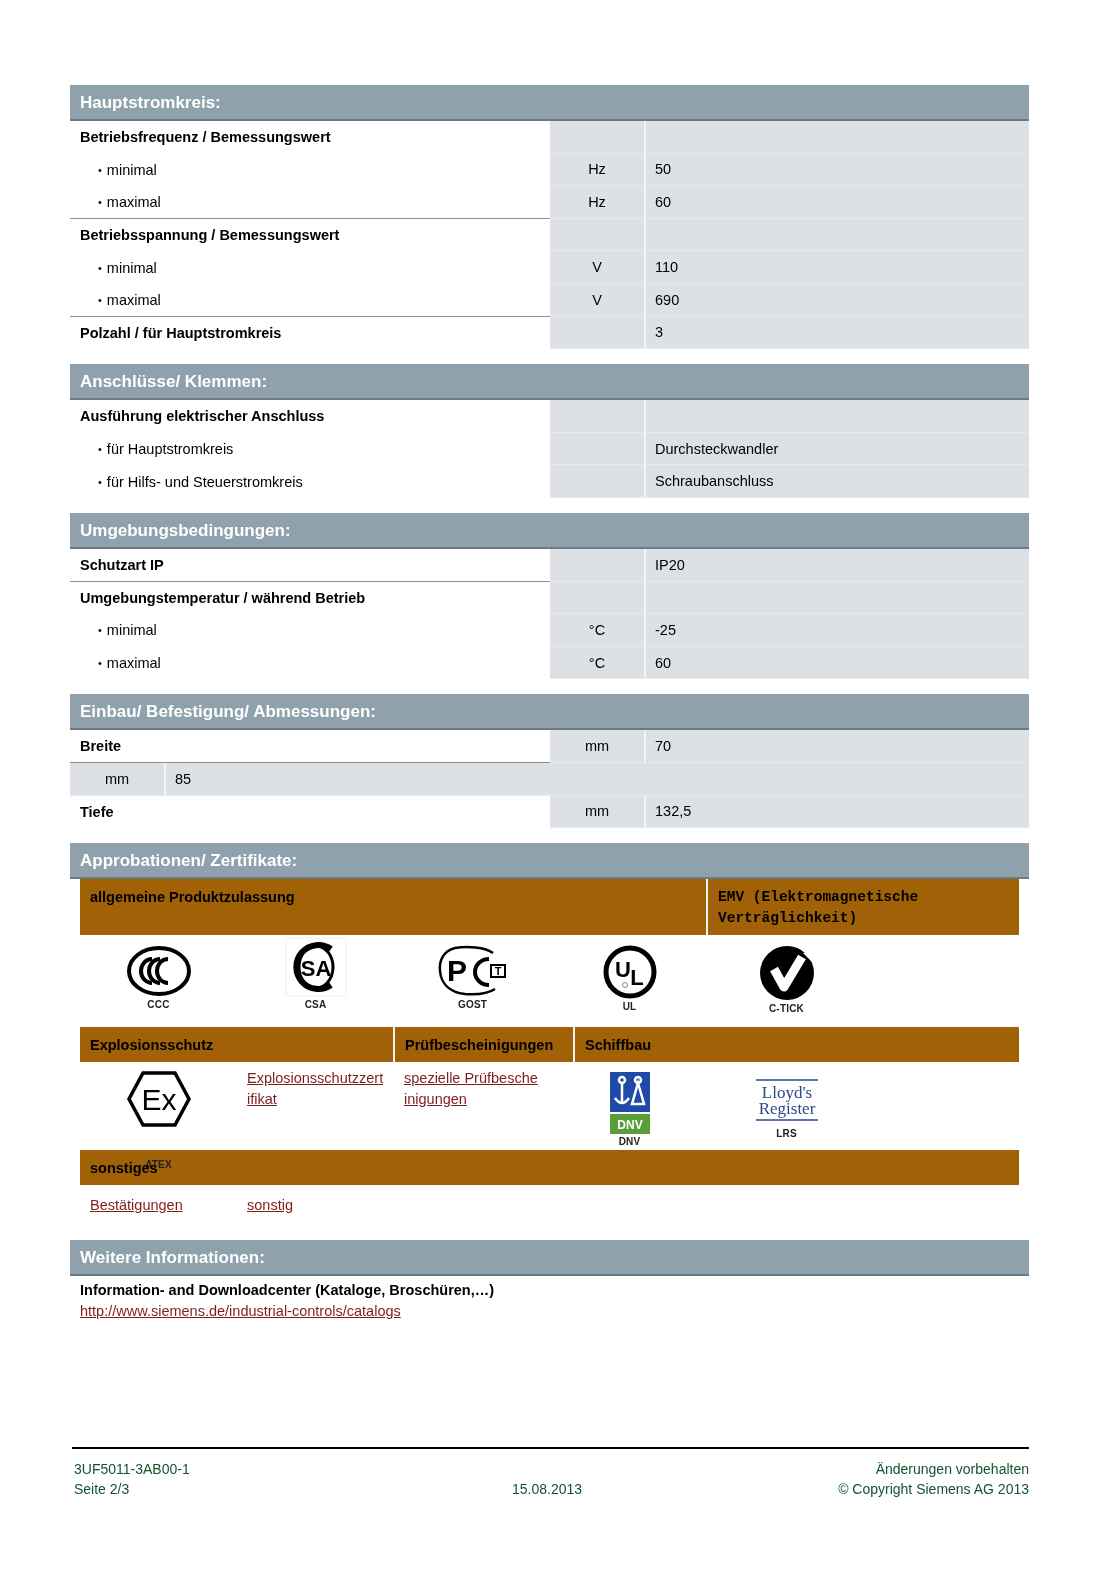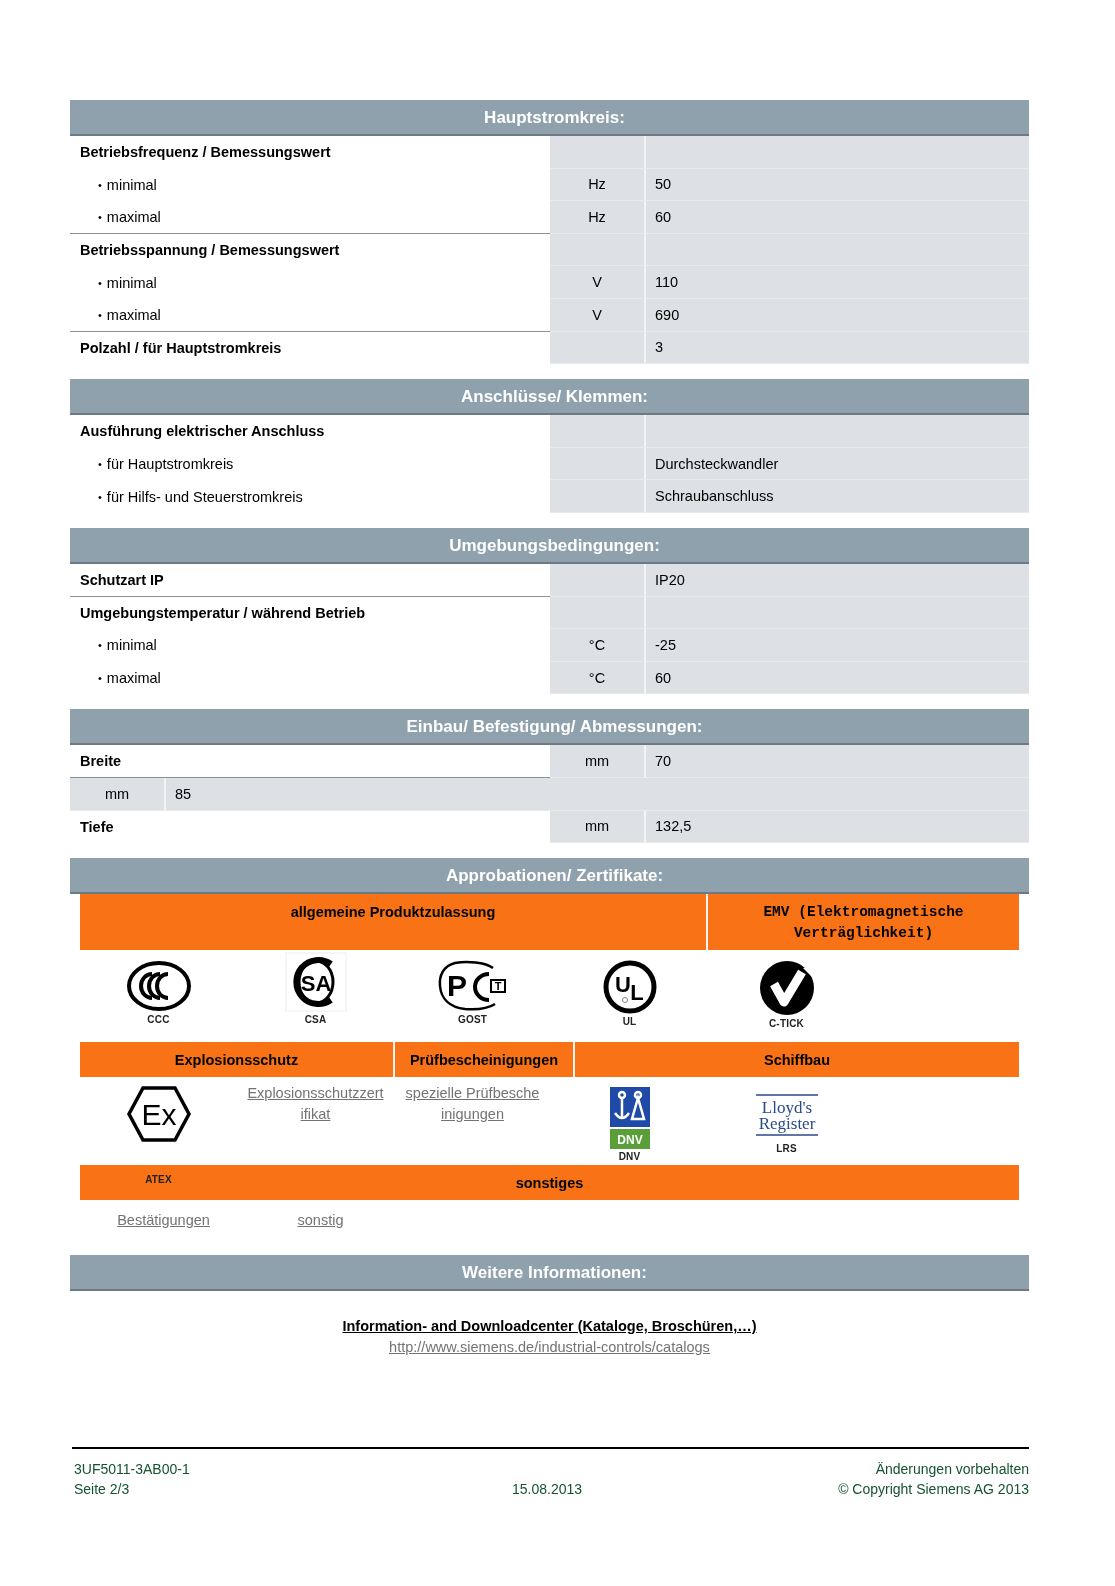--- a/index.html
+++ b/index.html
@@ -1,45 +1,45 @@
 <!DOCTYPE html>
 <html><head>
 <meta charset="utf-8">
 <style>
   * { box-sizing: border-box; margin: 0; padding: 0; }
   html, body { width: 1115px; height: 1586px; background: #ffffff; }
   body { font-family: "Liberation Sans", sans-serif; color: #000; font-size: 14.5px; position: relative; }
-  .page { position: absolute; left: 70px; top: 100px; width: 959px; text-align: center; }
+  .page { position: absolute; left: 70px; top: 85px; width: 959px; }
 
   .section { margin-bottom: 15px; }
   .sec-head {
     background: #8fa1ad; color: #fff; font-weight: bold; font-size: 17px;
     height: 36px; line-height: 36px; padding-left: 10px;
     border-bottom: 2px solid #6d7a83;
   }
   .row { display: flex; height: 32.6px; align-items: center; }
   .row .lab { width: 480px; padding-left: 10px; height: 100%; display: flex; align-items: center; }
   .row .lab.bold { font-weight: bold; }
   .row .lab.sub { padding-left: 28px; }
   .row .lab.sub::before { content: "\2022"; margin-right: 5px; font-size: 11px; }
   .row .unit { width: 96px; height: 100%; background: #dde0e4; display: flex; align-items: center; justify-content: center; border-right: 2px solid #f3f4f5; border-bottom: 1px solid #e8eaec; }
   .row .val { flex: 1; height: 100%; background: #dde0e4; display: flex; align-items: center; padding-left: 9px; border-bottom: 1px solid #e8eaec; }
   .row.group-end .lab { border-bottom: 1.5px solid #8a8f93; }
 
   
   .appr { padding: 0 10px; }
-  .appr-head { display: flex; background: #f97316; font-weight: bold; font-size: 14.5px; }
+  .appr-head { display: flex; background: #a16207; font-weight: bold; font-size: 14.5px; }
   .appr-head > div { padding: 8px 10px 6px 10px; line-height: 21px; }
   .appr-logos { display: flex; height: 92px; align-items: flex-start; }
   .logo-cell { display: flex; flex-direction: column; align-items: center; padding-top: 10px; }
   .logo-cap { font-size: 10px; font-weight: bold; color: #222; margin-top: 2px; letter-spacing: 0.2px; }
-  a.lnk { color: #737373; text-decoration: underline; line-height: 21px; margin-top: 36px; }
+  a.lnk { color: #7f1d1d; text-decoration: underline; line-height: 21px; margin-top: 36px; }
   .link-cell { padding: 6px 10px 0 10px; font-size: 14.5px; }
 
-  .info { padding: 25px 10px; text-decoration: underline; }
+  .info { padding: 4px 10px; }
   .info .t { font-weight: bold; line-height: 21px; }
 
   .footer { position: absolute; left: 72px; top: 1447px; width: 957px; border-top: 2px solid #000; font-size: 14px; color: #14532d; }
   .footer .l { position: absolute; left: 2px; top: 10px; line-height: 20px; }
   .footer .c { position: absolute; left: 440px; top: 30px; line-height: 20px; }
   .footer .r { position: absolute; right: 0; top: 10px; line-height: 20px; text-align: right; }
 </style>
 </head>
 <body>
 

